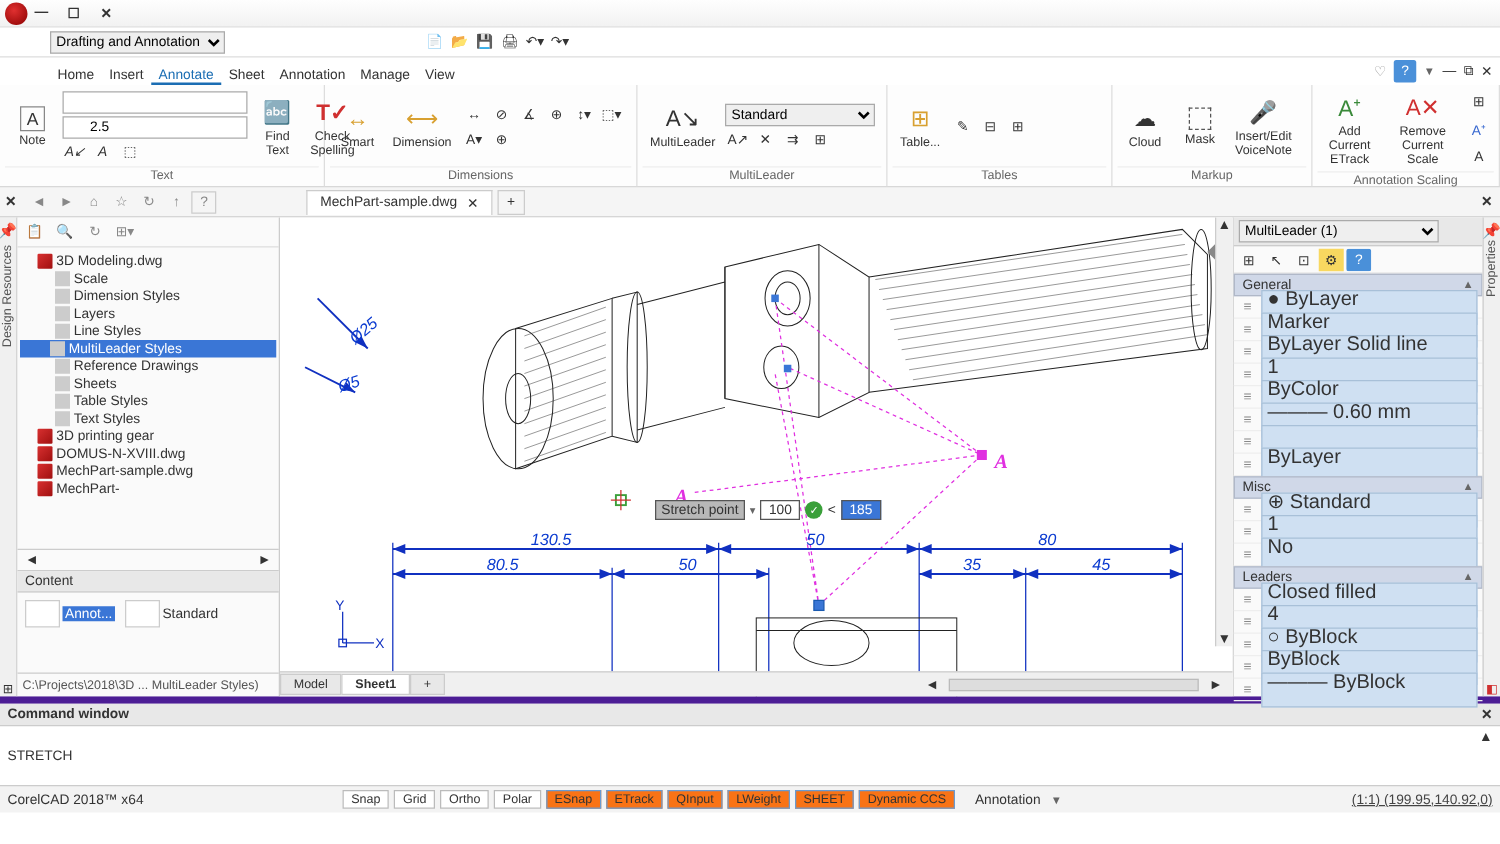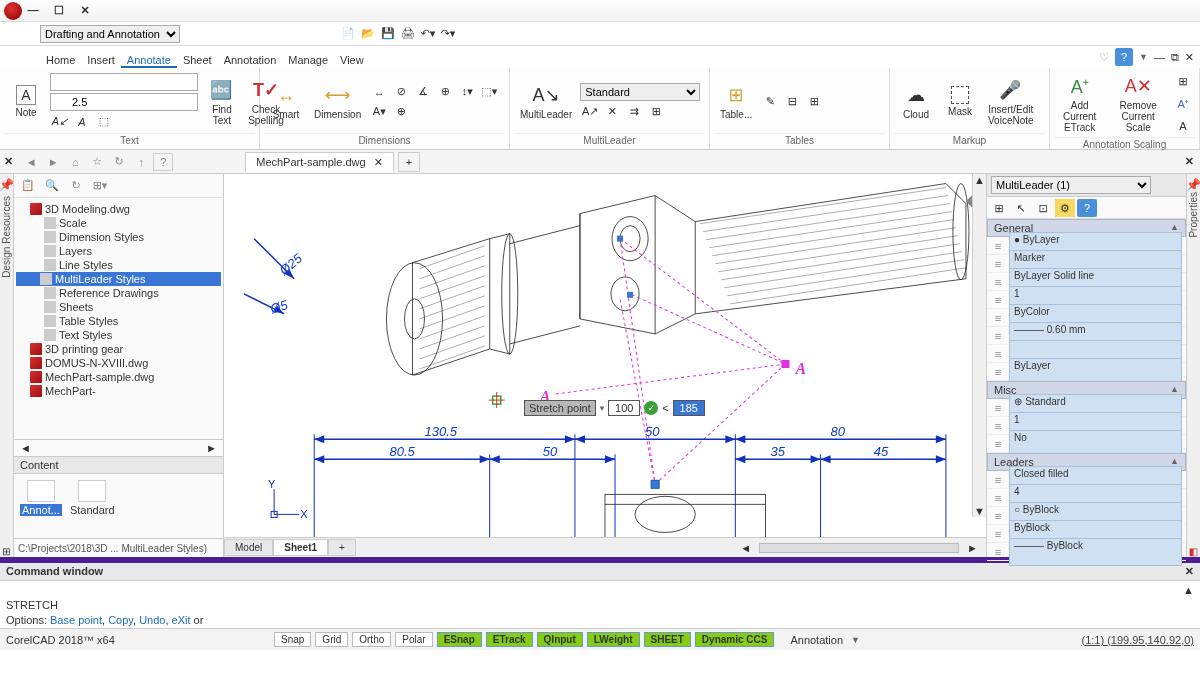--- a/index.html
+++ b/index.html
@@ -41,21 +41,21 @@
 .panel-tb { height:24px; display:flex; align-items:center; gap:4px; padding:0 4px; border-bottom:1px solid #ddd; }
 .panel-header { background:#e8e8e8; padding:2px 6px; border-bottom:1px solid #ccc; font-size:11px; }
 .tree { flex:1; overflow:auto; padding:4px 2px; font-size:11px; }
 .tree-item { display:flex; align-items:center; gap:3px; padding:1px 0 1px 14px; cursor:pointer; white-space:nowrap; }
 .tree-item.l2 { padding-left:28px; }
 .tree-item.sel { background:#3a76d6; color:#fff;padding-left:24px; }
 .tree-icon { width:12px; height:12px; display:inline-block; }
 .dwg-icon { background:linear-gradient(135deg,#d83030,#a01010); border-radius:1px; }
 .content-area { height:82px; border-top:1px solid #ccc; }
 .content-body { display:flex; gap:8px; padding:6px; align-items:flex-start; }
-.content-tile { display:flex; flex-direction:column; align-items:center; gap:2px; cursor:pointer; }
+.content-tile { display:flex; align-items:center; gap:2px; cursor:pointer; }
 .content-tile .thumb { width:28px; height:22px; border:1px solid #ccc; background:#fff; }
 .content-tile.sel .cap { background:#3a76d6; color:#fff; padding:0 2px; }
 .path-bar { height:19px; border-top:1px solid #ccc; padding:1px 4px; font-size:10px; color:#555; display:flex; align-items:center; }
 .canvas-wrap { flex:1; position:relative; background:#fff; }
 .canvas-svg { width:100%; height:100%; }
 .canvas-input { position:absolute; top:226px; left:300px; display:flex; gap:4px; align-items:center; }
 .canvas-input .lab { background:#b8b8b8; border:1px solid #555; padding:1px 4px; font-size:11px; }
 .canvas-input .val { background:#fff; border:1px solid #555; padding:1px 4px; font-size:11px; width:32px; text-align:center; }
 .canvas-input .val.hl { background:#3a76d6; color:#fff; }
 .canvas-input .chk { width:14px; height:14px; background:#3aa03a; color:#fff; text-align:center; line-height:14px; border-radius:7px; font-size:9px; }
@@ -64,30 +64,30 @@
 .model-tab.active { background:#fff; font-weight:bold; }
 .right-rail { width:14px; background:#f0f0f0; border-left:1px solid #ccc; display:flex; flex-direction:column; align-items:center; padding-top:4px; }
 .right-panel { width:200px; background:#fafafa; border-left:1px solid #ccc; display:flex; flex-direction:column; }
 .prop-header { background:#e8e8e8; padding:2px 4px; border-bottom:1px solid #ccc; }
 .prop-header select { width:160px; height:18px; border:1px solid #aaa; }
 .prop-tb { height:22px; display:flex; gap:2px; padding:2px; border-bottom:1px solid #ddd; }
 .prop-section { background:#d0d8e8; padding:2px 6px; font-size:11px; border:1px solid #b0b8c8; display:flex; justify-content:space-between; }
 .prop-rows { }
 .prop-row { display:flex; align-items:center; height:18px; border-bottom:1px solid #eee; }
 .prop-row .ico { width:22px; text-align:center; color:#888; }
-.prop-row .val { flex:1; background:#cfe0f2; border:1px solid #a8c0d8; padding:0 4px; height:28px; line-height:14px; font-size:10px; margin-right:4px; }
+.prop-row .val { flex:1; background:#cfe0f2; border:1px solid #a8c0d8; padding:0 4px; height:28px; line-height:14px; font-size:16px; margin-right:4px; }
 .cmd-panel { border-top:6px solid #4c1d95; }
 .cmd-header { background:#e8e8e8; padding:2px 6px; font-weight:bold; display:flex; justify-content:space-between; }
 .cmd-body { height:48px; background:#fff; padding:2px 6px; font-size:11px; line-height:15px; overflow:hidden; border-top:1px solid #ccc; }
 .cmd-body .link { color:#1a6db3; cursor:pointer; }
 .status-bar { height:22px; background:#f3f3f3; border-top:1px solid #ccc; display:flex; align-items:center; padding:0 6px; gap:8px; }
 .status-left { flex:0 0 260px; font-size:11px; }
 .status-btns { display:flex; gap:4px; }
 .status-btn { border:1px solid #bbb; background:#fff; padding:1px 6px; cursor:pointer; font-size:10px; }
-.status-btn.on { background:#84cc16; border-color:#6a9ad0;font-weight:bold; }
+.status-btn.on { background:#f97316; border-color:#6a9ad0; }
 .status-right { margin-left:auto; font-size:11px; color:#444;text-decoration:underline; }
 .dim-text { font:italic 13px sans-serif; fill:#0a3ad0; }
 .dim-line { stroke:#1030c0; stroke-width:1.5; }
 .arrow { fill:#1030c0; }
 .mag-line { stroke:#e030e0; stroke-width:1; stroke-dasharray:3 3; fill:none; }
 .mag-text { font:bold italic 16px serif; fill:#e030e0; }
 .part-line { stroke:#222; stroke-width:0.8; fill:none; }
 .close-x { cursor:pointer; font-size:11px; font-weight:bold; }
 .pin { font-size:12px; cursor:pointer; }
 .chevron { font-size:9px; color:#666; }
@@ -654,23 +654,20 @@
 <div class="cmd-panel">
   <div class="cmd-header">
     <span>Command window</span>
     <span class="close-x">✕</span>
   </div>
   <div class="cmd-body">
     <div style="display:flex;justify-content:flex-end;gap:4px;">
       <span>▲</span>
     </div>
     <div>STRETCH</div>
-    <div>
-      <span>Options: </span><span class="link">Base point</span>, <span class="link">Copy</span>, <span class="link">Undo</span>, <span class="link">eXit</span><span> or</span>
-    </div>
 
   </div>
 </div>
 
 <div class="status-bar">
   <div class="status-left">CorelCAD 2018™ x64</div>
   <div class="status-btns" id="status-btns">
       <div class="status-btn">Snap</div>
       <div class="status-btn">Grid</div>
       <div class="status-btn">Ortho</div>

